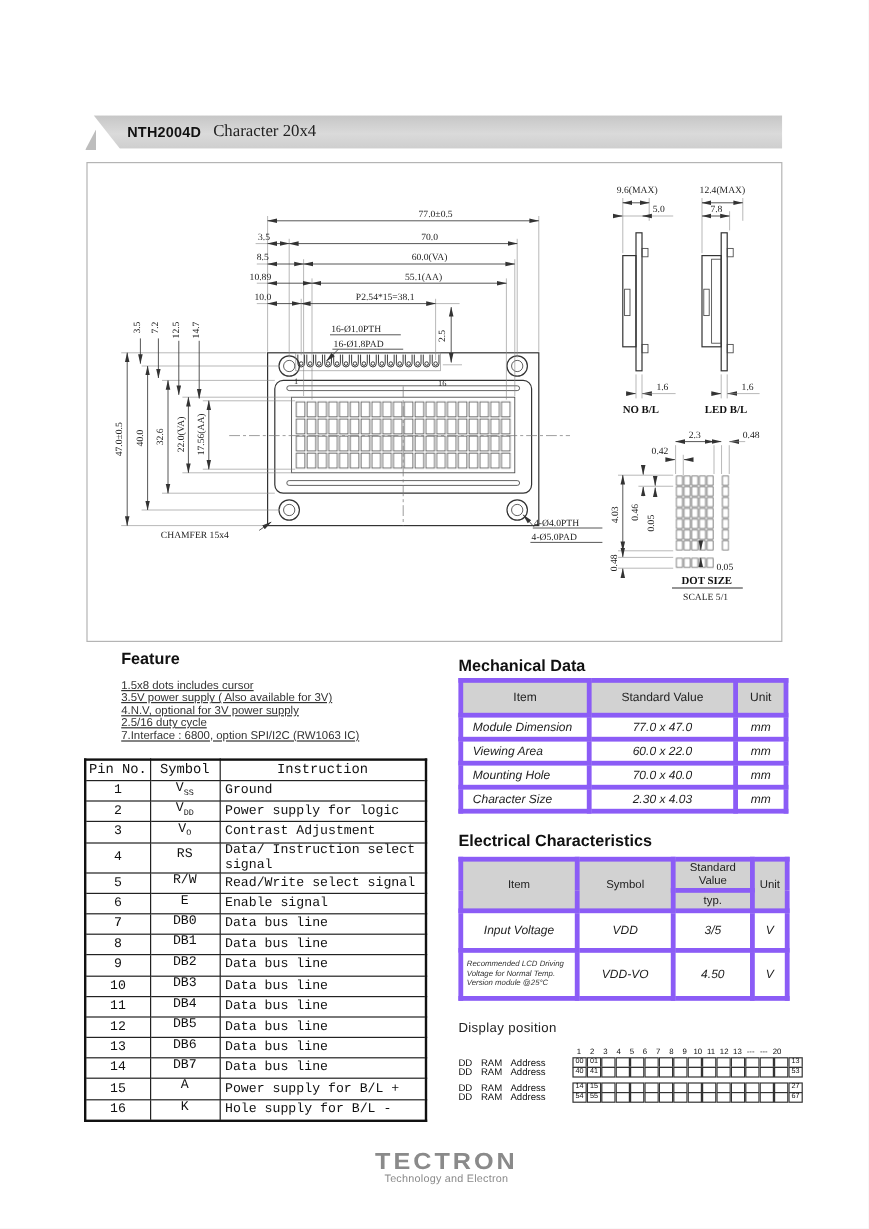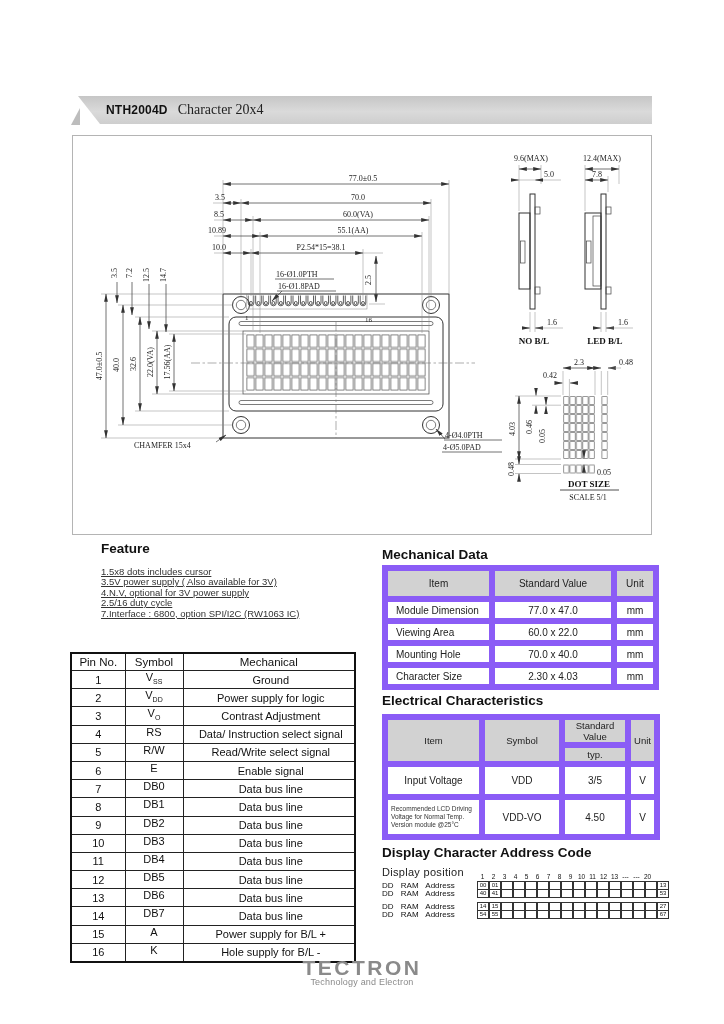--- a/index.html
+++ b/index.html
@@ -21,53 +21,53 @@
   #drawbox{left:72px;top:135px;width:580px;height:400px;border:1px solid #b4b4b4;box-sizing:border-box;}
 
   
   .sec-title{font-size:13.5px;font-weight:bold;color:#111;}
 
   
   #feature{left:70px;top:541px;width:312px;margin-left:31px;}
   #feature .items{margin-top:11px;font-size:9.5px;line-height:10.4px;color:#333;text-decoration:underline;}
 
   
-  #pin-table{left:70px;top:652px;border-collapse:collapse;table-layout:fixed;}
+  #pin-table{left:70px;top:632px;border-collapse:collapse;table-layout:fixed;font-family:Liberation Mono, monospace;}
   #pin-table th,#pin-table td{border:1px solid #222;font-size:11px;color:#111;
      height:16px;padding:0;line-height:12px;}
   #pin-table{border:2px solid #111;}
   #pin-table th{font-weight:normal;font-size:11.5px;text-align:center;}
   #pin-table .c{text-align:center;}
-  #pin-table .d{text-align:center;padding-left:4px;}
+  #pin-table .d{text-align:left;padding-left:4px;}
   #pin-table sub{font-size:7px;}
 
   
   .dtable{border-collapse:collapse;table-layout:fixed;}
-  .dtable th,.dtable td{border:6px solid #8b5cf6;font-size:10px;color:#222;padding:0;}
+  .dtable th,.dtable td{border:4px solid #8b5cf6;font-size:10px;color:#222;padding:0;}
   .dtable th{background:#d2d2d2;font-weight:normal;text-align:center;}
-  .dtable td{text-align:center;}
+  .dtable td{text-align:center;font-style:italic;}
   .dtable td.l{text-align:left;padding-left:8px;}
   #mech-table th{height:25px;}
   #mech-table td{height:16px;}
   #elec-table th{font-size:9.5px;}
   #elec-table td{font-size:10px;}
   .tiny div{font-size:6.5px;line-height:8px;text-align:left;padding-left:3px;color:#333;}
 
   
   #addr{left:382px;top:845px;width:275px;}
   #addr .pos-label{font-size:11px;color:#222;margin-top:6px;letter-spacing:0.3px;}
   .addr-label{position:absolute;font-size:8px;color:#111;word-spacing:5px;white-space:nowrap;}
   .num-row{position:absolute;display:flex;}
   .num-row span{width:11px;font-size:6.5px;text-align:center;color:#111;}
   .cell-row{position:absolute;display:flex;}
   .cell-row div{width:10px;height:7px;border:0.5px solid #333;font-size:6px;line-height:7px;
                 text-align:center;color:#111;background:#fff;}
 
   
-  #logo{left:282px;top:958px;width:160px;text-align:center;color:#8a8a8a;}
+  #logo{left:292px;top:958px;width:160px;text-align:center;color:#8a8a8a;}
   #logo .word{font-size:21px;font-weight:bold;letter-spacing:2.5px;transform:scaleY(0.92);line-height:22px;}
   #logo .tag{font-size:9px;margin-top:-3px;letter-spacing:0.2px;}
 
   
   .ol{stroke:#333;stroke-width:1;fill:none;}
   .ol2{stroke:#444;stroke-width:0.7;fill:none;}
   .dl{stroke:#444;stroke-width:0.75;fill:none;}
   .xl{stroke:#888;stroke-width:0.5;fill:none;}
   .cl{stroke:#777;stroke-width:0.6;fill:none;stroke-dasharray:9 2.5 2.5 2.5;}
   text.dim{font-family:"Liberation Serif",serif;font-size:8px;fill:#222;}
@@ -355,21 +355,21 @@
   <table id="pin-table" class="abs">
     <colgroup>
         <col style="width:54px">
         <col style="width:58px">
         <col style="width:172px">
       </colgroup>
     <thead>
       <tr>
         <th>Pin No.</th>
         <th>Symbol</th>
-        <th>Mechanical</th>
+        <th>Instruction</th>
       </tr>
     </thead>
     <tbody>
       <tr>
           <td class="c">1</td>
           <td class="c"><span>V</span><sub>SS</sub></td>
           <td class="d">Ground</td>
         </tr>
       <tr>
           <td class="c">2</td>
@@ -520,21 +520,20 @@
           <div>Version module @25°C</div>
         </td>
         <td>VDD-VO</td>
         <td>4.50</td>
         <td>V</td>
       </tr>
     </tbody>
   </table>
 
   <div id="addr" class="abs">
-    <div class="sec-title">Display Character Address Code</div>
     <div class="pos-label">Display position</div>
 
     <div class="addr-label" style="left:0;top:36px;">DD  RAM  Address</div>
     <div class="addr-label" style="left:0;top:44px;">DD  RAM  Address</div>
     <div class="addr-label" style="left:0;top:57px;">DD  RAM  Address</div>
     <div class="addr-label" style="left:0;top:65px;">DD  RAM  Address</div>
 
     <div class="num-row" style="left:95px;top:28px;">
       <span>1</span>
         <span>2</span>

